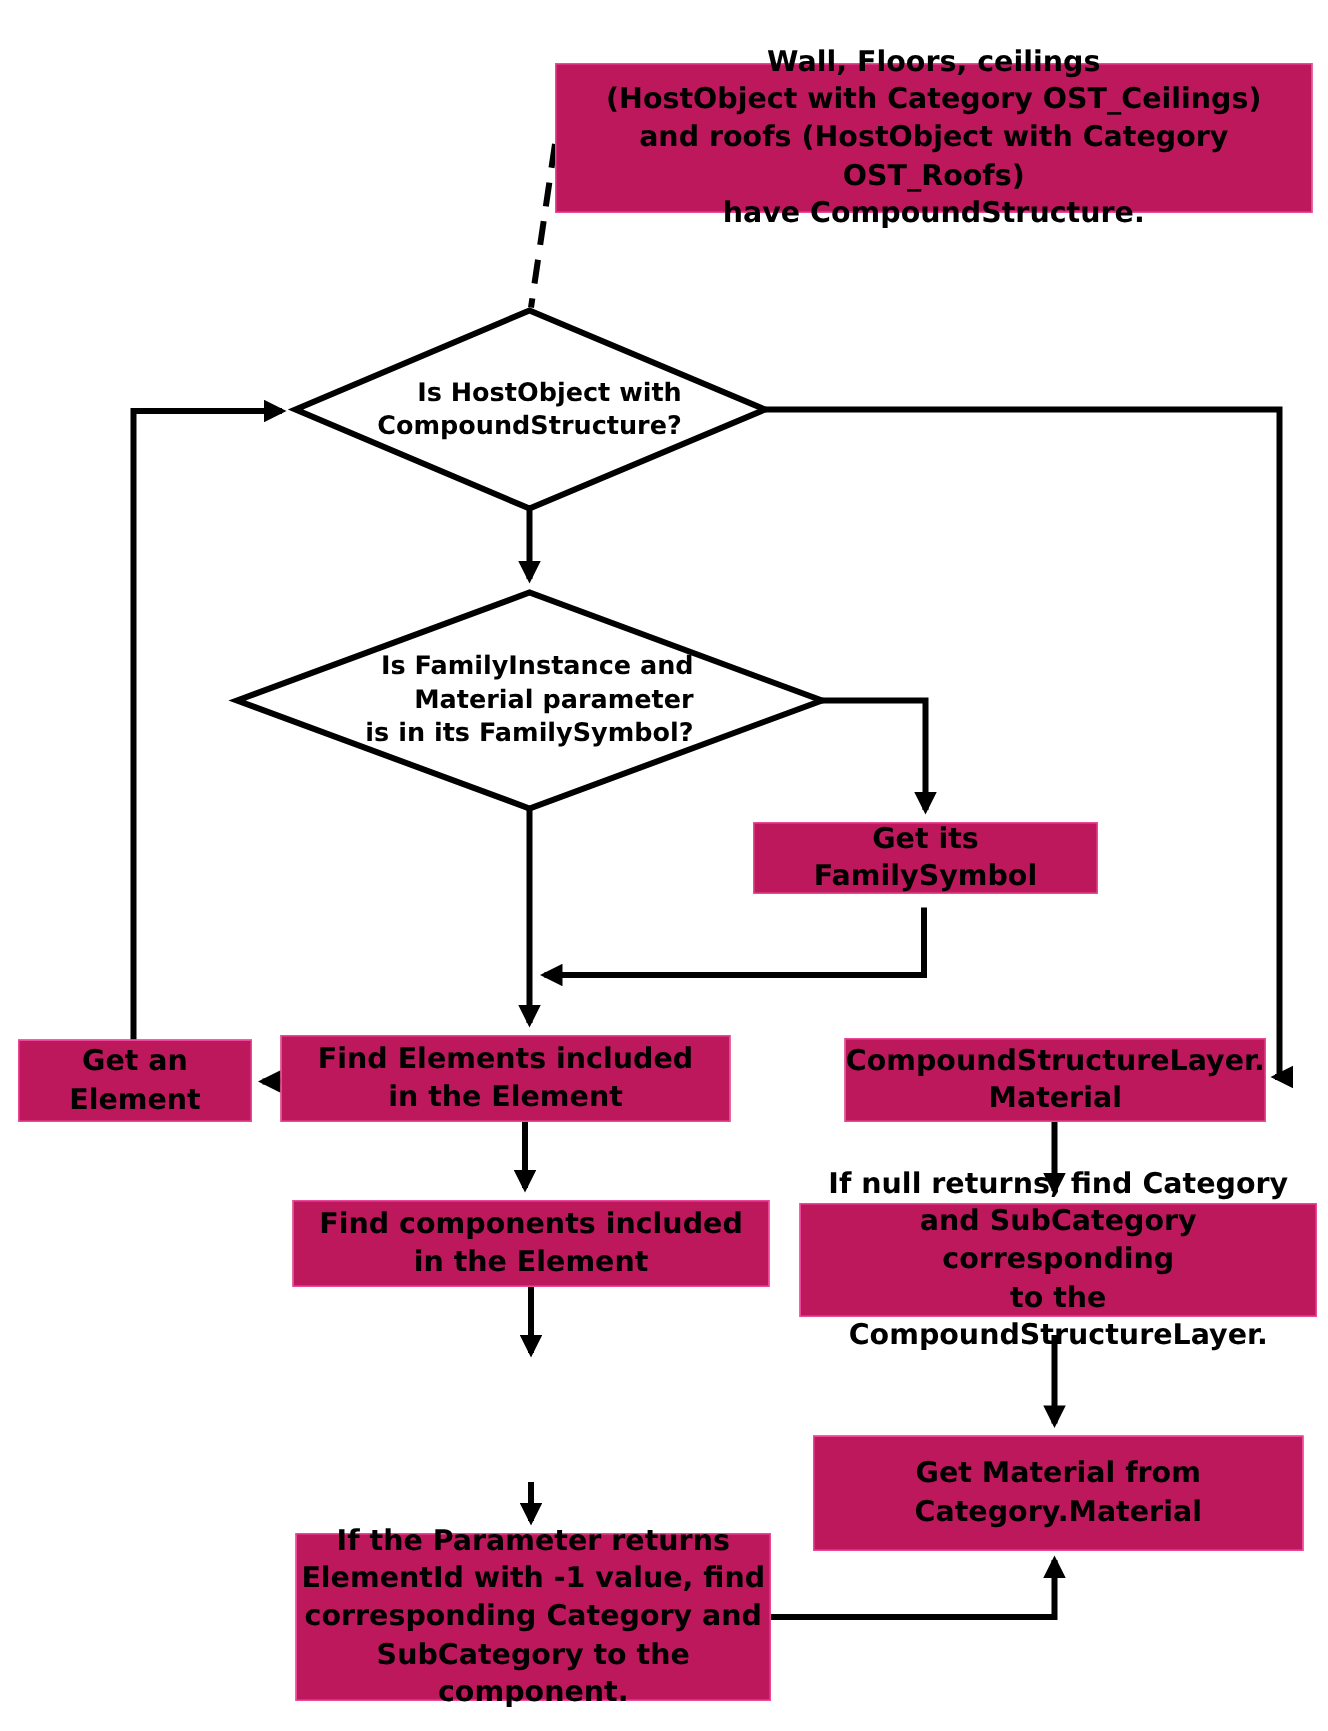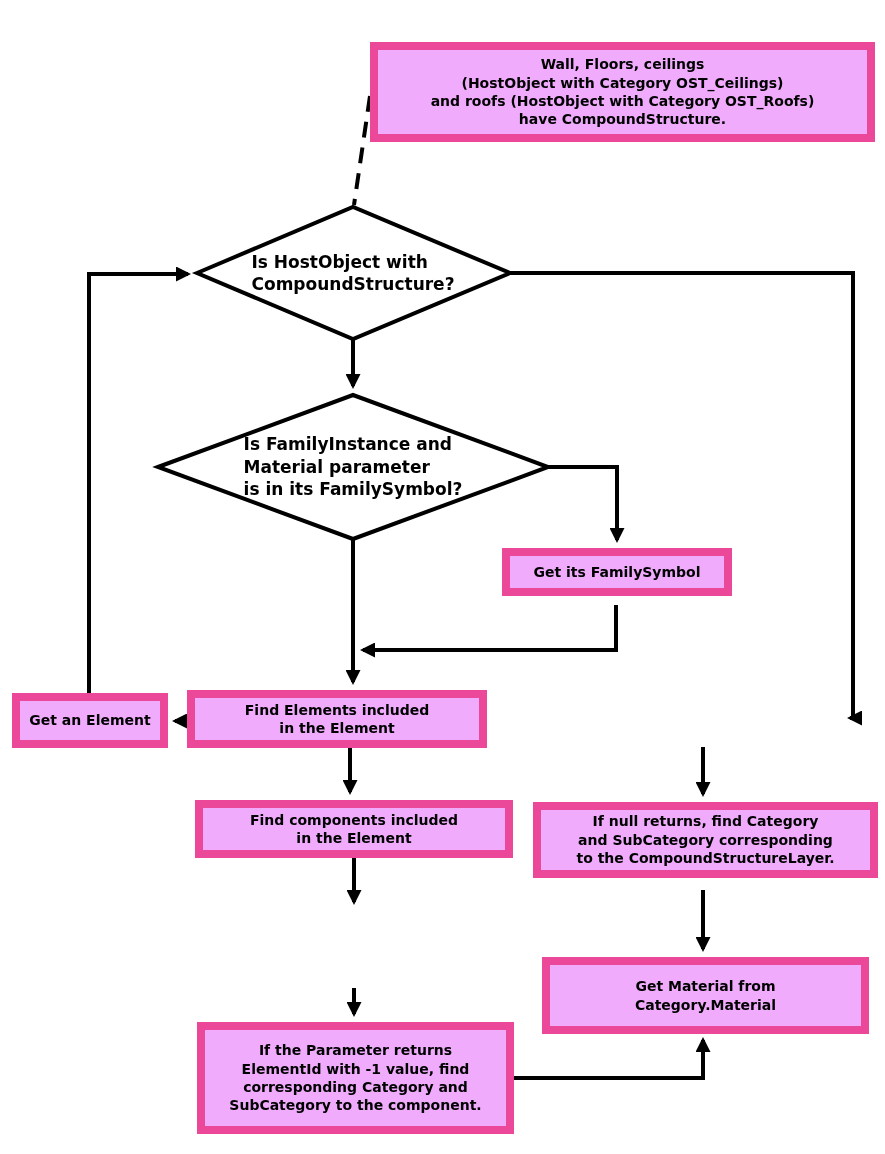--- a/index.html
+++ b/index.html
@@ -2,28 +2,28 @@
 <html><head>
 <meta charset="utf-8">
 <style>
   html,body{margin:0;padding:0;}
   body{background:#ffffff;font-family:"DejaVu Sans","Liberation Sans",sans-serif;}
   .stage{
     position:relative;width:885px;height:1154px;background:#ffffff;overflow:hidden;
   }
   .layer{position:absolute;left:0;top:0;width:885px;height:1154px;}
   .node{
-    position:absolute;box-sizing:border-box;background:#f0abfc;border:8px solid #ec4899;
+    position:absolute;box-sizing:border-box;background:#be185d;border:1px solid #ec4899;
     display:flex;align-items:center;justify-content:center;text-align:center;
-    font-weight:bold;font-size:14px;line-height:1.32;color:#000000;white-space:pre-line;
+    font-weight:bold;font-size:19px;line-height:1.32;color:#000000;white-space:pre-line;
     padding:2px 4px;
   }
   .dtext{
     position:absolute;box-sizing:border-box;display:flex;align-items:center;justify-content:center;
-    text-align:left;font-weight:bold;font-size:17px;line-height:1.32;color:#000000;
+    text-align:right;font-weight:bold;font-size:17px;line-height:1.32;color:#000000;
     white-space:pre-line;background:transparent;
   }
 </style>
 </head>
 <body>
 
 <div class="stage">
 
   <svg class="layer" width="885" height="1154" viewBox="0 0 885 1154" xmlns="http://www.w3.org/2000/svg">
     <defs>
@@ -76,20 +76,22 @@
 Material parameter
 is in its FamilySymbol?</div>
 
   <div class="node" style="left:502px;top:548px;width:230px;height:48px;">Get its FamilySymbol</div>
 
   <div class="node" style="left:12px;top:693px;width:156px;height:55px;padding:2px 4px;">Get an Element</div>
 
   <div class="node" style="left:187px;top:690px;width:300px;height:58px;">Find Elements included
 in the Element</div>
 
+  <div class="node" style="left:563px;top:692px;width:281px;height:56px;">CompoundStructureLayer.
+Material</div>
 
   <div class="node" style="left:195px;top:800px;width:318px;height:58px;">Find components included
 in the Element</div>
 
   <div class="node" style="left:533px;top:802px;width:345px;height:76px;">If null returns, find Category
 and SubCategory corresponding
 to the CompoundStructureLayer.</div>
 
 
   <div class="node" style="left:542px;top:957px;width:327px;height:77px;">Get Material from

